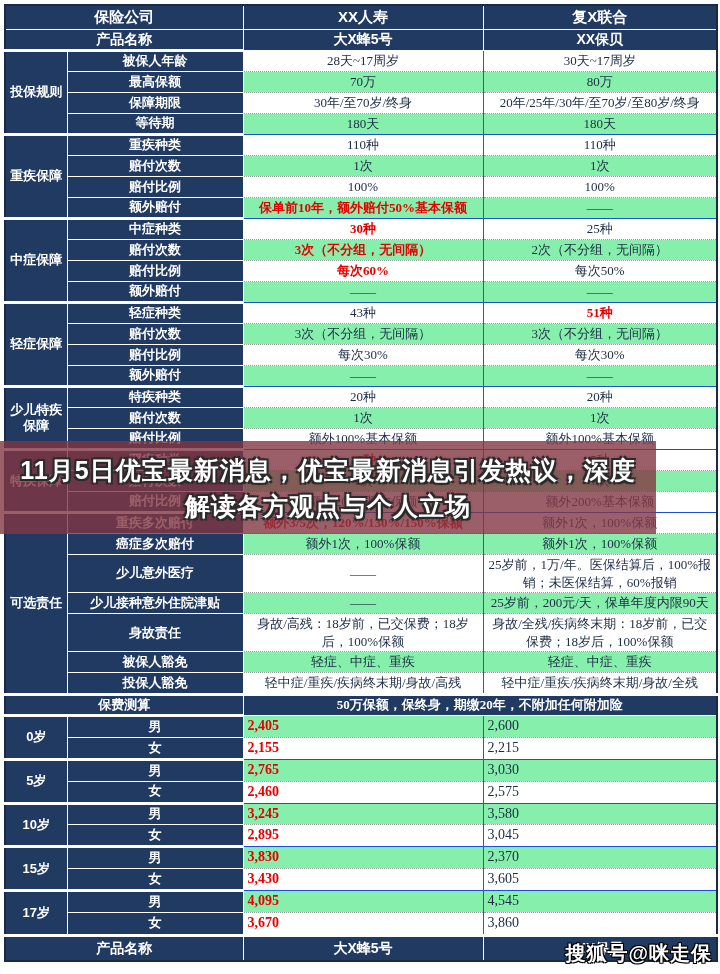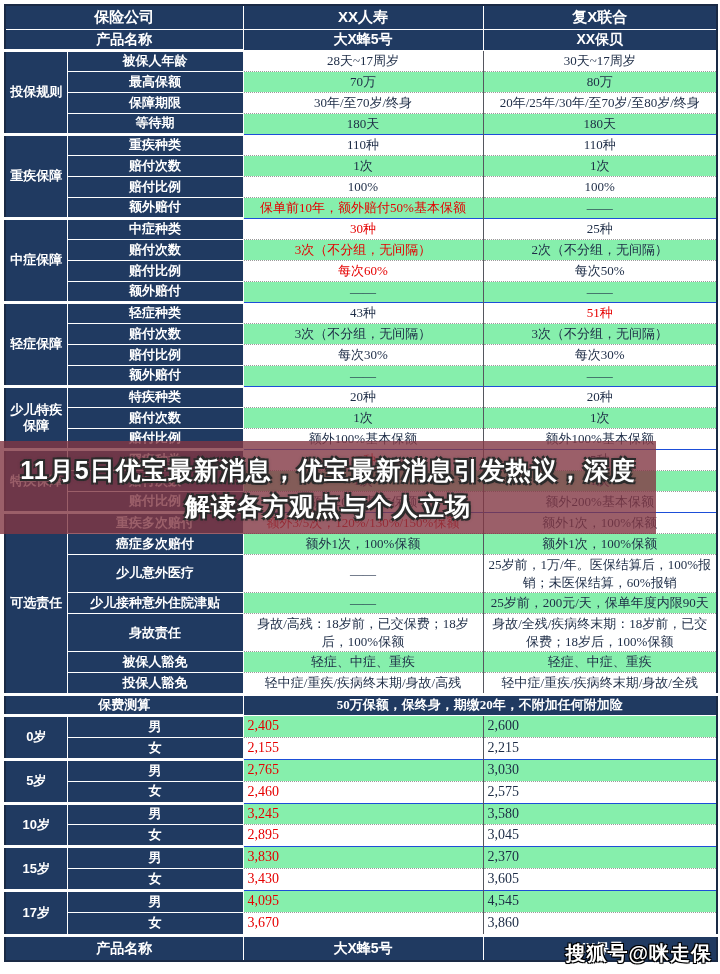--- a/index.html
+++ b/index.html
@@ -12,21 +12,21 @@
   td.nav{background:#203A61;color:#fff;font-weight:bold;font-size:13px;text-align:center;
          vertical-align:middle;border:1px solid #fff;padding:1px 2px;line-height:1.25;}
   td.h1{font-size:15px;height:24px;}
   td.h2{font-size:14px;height:17px;}
   
   td.data{background:#fff;color:#1C2B45;font-family:"Liberation Serif","DejaVu Serif",serif;
           font-size:13px;text-align:center;vertical-align:middle;height:21px;
           border-left:1px solid #55565e;border-bottom:1px dotted #9a9a9a;
           padding:1px 4px;line-height:1.35;}
   td.gray{background:#86efac;}
-  td.red{color:#E60000;font-weight:normal;margin-top:48px;}
+  td.red{color:#E60000;font-weight:bold;margin-top:48px;}
   tr.sec-top td.nav{border-top:3px solid #fff;}
   tr.sec-top td.data{border-top:1px solid #1d4ed8;}
   td.num{text-align:left;padding-right:11px;font-size:14px;height:20px;}
   td.prem-head{height:17px;font-family:Liberation Serif, serif;}
   td.foot{height:26px;font-size:14px;}
   
   #overlay{position:absolute;left:0;top:441px;width:656px;height:93px;
            background:rgba(130,55,67,0.8);display:flex;align-items:center;justify-content:center;}
   #overlay .t{max-width:624px;text-align:center;color:#fff;font-weight:bold;font-size:25px;
            line-height:36px;letter-spacing:1px;

